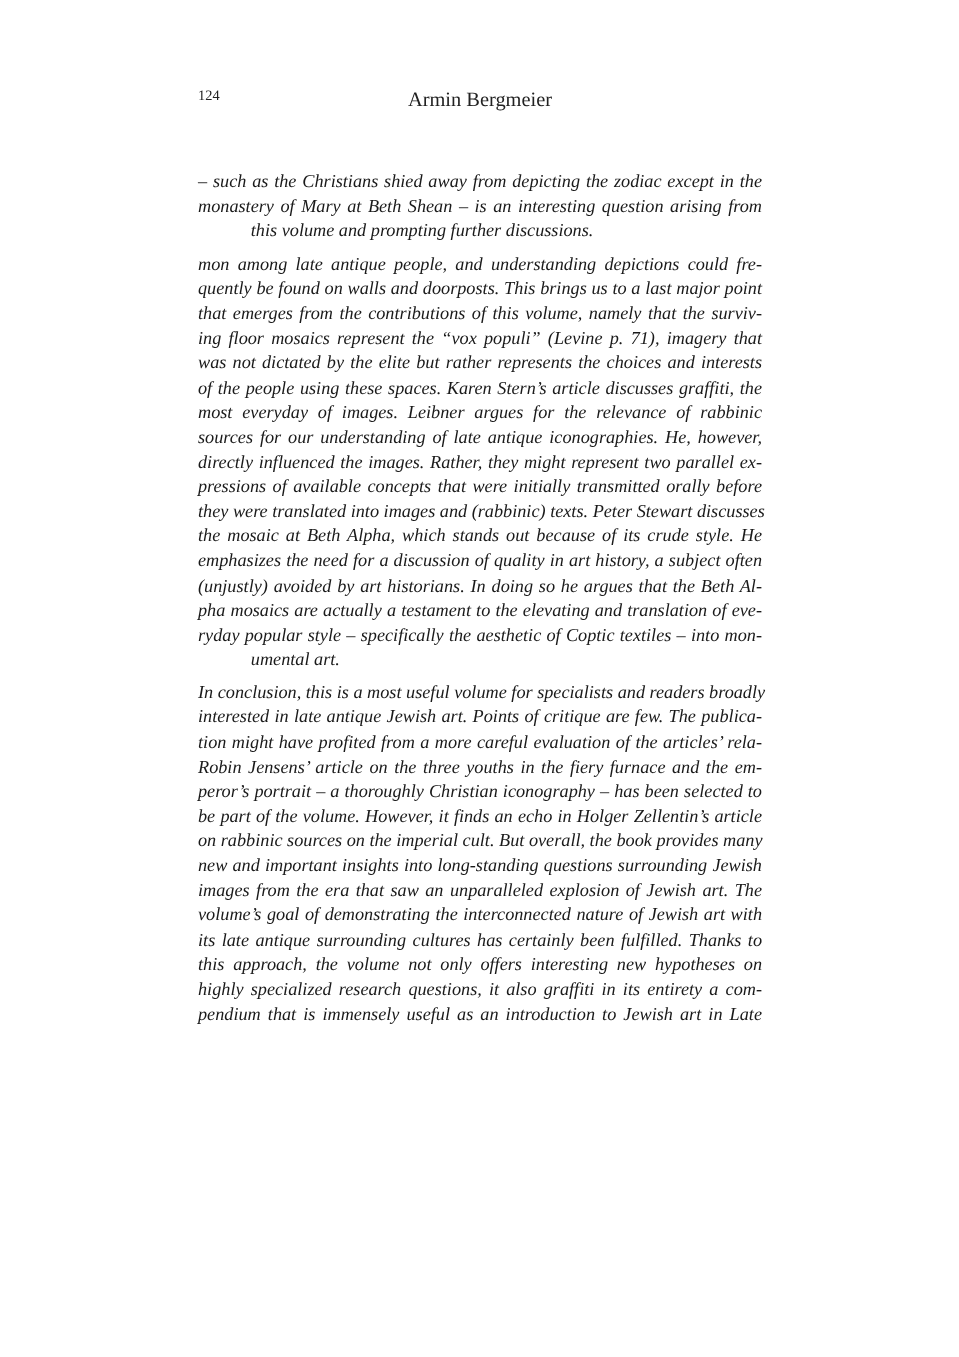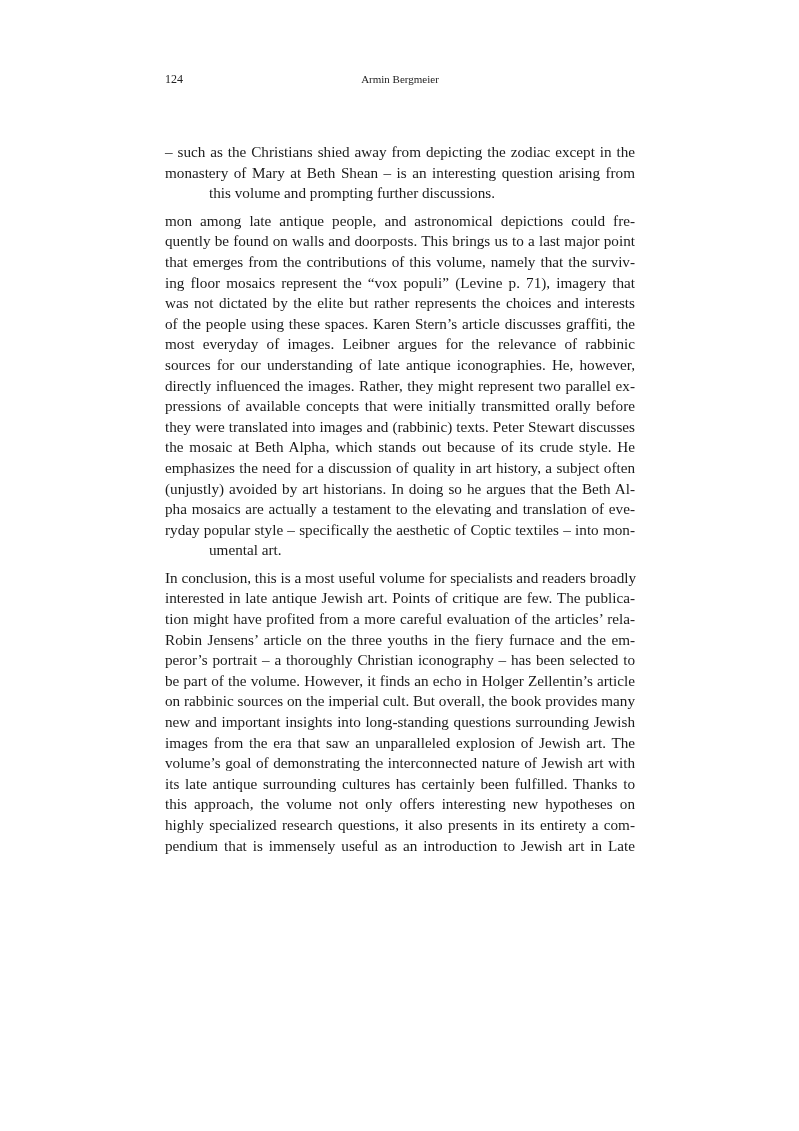--- a/index.html
+++ b/index.html
@@ -7,26 +7,26 @@
       width: 799px; height: 1131px; background: #ffffff;
       position: relative; overflow: hidden;
       font-family: "Liberation Serif", "DejaVu Serif", serif;
       color: #1a1a1a;
     }
     .header {
       position: absolute; left: 165px; top: 72px; width: 470px; height: 18px;
       font-size: 12px; color: #222;
     }
     .page-number { position: absolute; left: 0; top: 0; }
-    .running-head { position: absolute; left: 0; right: 0; top: 1px; text-align: center; font-size: 11px; }
+    .running-head { position: absolute; left: 0; right: 0; top: 1px; text-align: center; font-size: 17px; }
     .body-text {
       position: absolute; left: 165px; top: 142px; width: 470px;
       font-size: 15.2px; line-height: 20.6px;
     }
-    .para { margin: 0 0 7px 0; }
+    .para { margin: 0 0 7px 0; font-style: italic; }
     .line {
       display: block; text-align: justify; text-align-last: justify;
       white-space: nowrap; height: 20.6px; overflow: visible;
     }
     .line.last { text-align-last: left; margin-left: 44px; }
   </style>
 </head>
 <body>
 
 <div class="header">
@@ -34,21 +34,21 @@
   <span class="running-head">Armin Bergmeier</span>
 </div>
 
 <div class="body-text">
   <div class="para">
     <span class="line">– such as the Christians shied away from depicting the zodiac except in the</span>
     <span class="line">monastery of Mary at Beth Shean – is an interesting question arising from</span>
     <span class="line last">this volume and prompting further discussions.</span>
   </div>
   <div class="para">
-    <span class="line">mon among late antique people, and astronomical depictions could fre-</span>
+    <span class="line">mon among late antique people, and understanding depictions could fre-</span>
     <span class="line">quently be found on walls and doorposts. This brings us to a last major point</span>
     <span class="line">that emerges from the contributions of this volume, namely that the surviv-</span>
     <span class="line">ing floor mosaics represent the “vox populi” (Levine p. 71), imagery that</span>
     <span class="line">was not dictated by the elite but rather represents the choices and interests</span>
     <span class="line">of the people using these spaces. Karen Stern’s article discusses graffiti, the</span>
     <span class="line">most everyday of images. Leibner argues for the relevance of rabbinic</span>
     <span class="line">sources for our understanding of late antique iconographies. He, however,</span>
     <span class="line">directly influenced the images. Rather, they might represent two parallel ex-</span>
     <span class="line">pressions of available concepts that were initially transmitted orally before</span>
     <span class="line">they were translated into images and (rabbinic) texts. Peter Stewart discusses</span>
@@ -65,16 +65,16 @@
     <span class="line">tion might have profited from a more careful evaluation of the articles’ rela-</span>
     <span class="line">Robin Jensens’ article on the three youths in the fiery furnace and the em-</span>
     <span class="line">peror’s portrait – a thoroughly Christian iconography – has been selected to</span>
     <span class="line">be part of the volume. However, it finds an echo in Holger Zellentin’s article</span>
     <span class="line">on rabbinic sources on the imperial cult. But overall, the book provides many</span>
     <span class="line">new and important insights into long-standing questions surrounding Jewish</span>
     <span class="line">images from the era that saw an unparalleled explosion of Jewish art. The</span>
     <span class="line">volume’s goal of demonstrating the interconnected nature of Jewish art with</span>
     <span class="line">its late antique surrounding cultures has certainly been fulfilled. Thanks to</span>
     <span class="line">this approach, the volume not only offers interesting new hypotheses on</span>
-    <span class="line">highly specialized research questions, it also presents in its entirety a com-</span>
+    <span class="line">highly specialized research questions, it also graffiti in its entirety a com-</span>
     <span class="line">pendium that is immensely useful as an introduction to Jewish art in Late</span>
   </div>
 </div>
 
 </body></html>

